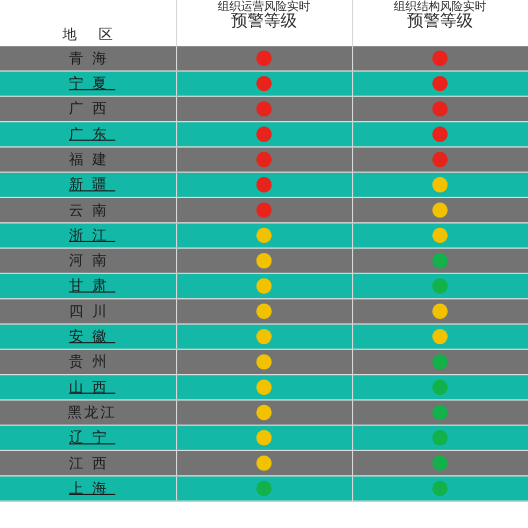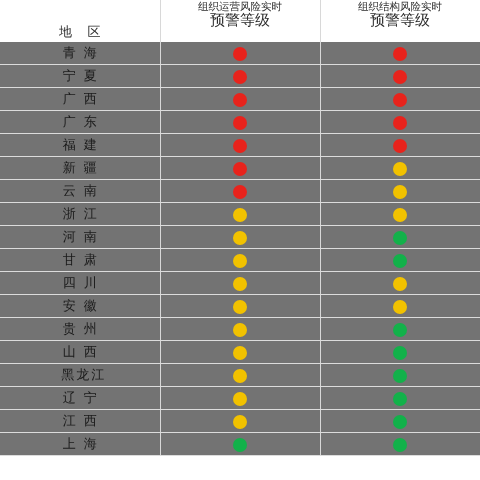--- a/index.html
+++ b/index.html
@@ -44,41 +44,42 @@
     text-align: center;
     padding-bottom: 16px;
     white-space: nowrap;
     overflow: hidden;
   }
   thead th.h-region .hdr-inner {
     letter-spacing: 6px;
     text-indent: 6px;
     font-size: 13px;
     padding-bottom: 3px;
+    font-family: Liberation Mono, monospace;
   }
   thead th.h-col {
     border-left: 1px solid #d8d8d8;
     border-right: 1px solid #d8d8d8;
   }
   thead th .hdr-l1 {
     display: block;
     line-height: 13px;
     font-size: 10.5px;
     white-space: nowrap;
   }
   thead th .hdr-l2 {
     display: block;
     line-height: 13px;
     font-size: 15px;
     white-space: nowrap;
   }
 
   tbody tr { height: 22px; }
   tbody tr.odd td { background: #737373; }
-  tbody tr.even td { background: #737373; }
+  tbody tr.even td { background: #14b8a6; text-decoration: underline; }
 
   tbody td {
     padding: 0;
     border-bottom: 1px solid #dcdcdc;
     height: 22px;
   }
   td.region {
     font-size: 13px;
     color: #1a1a1a;
     text-align: center;

